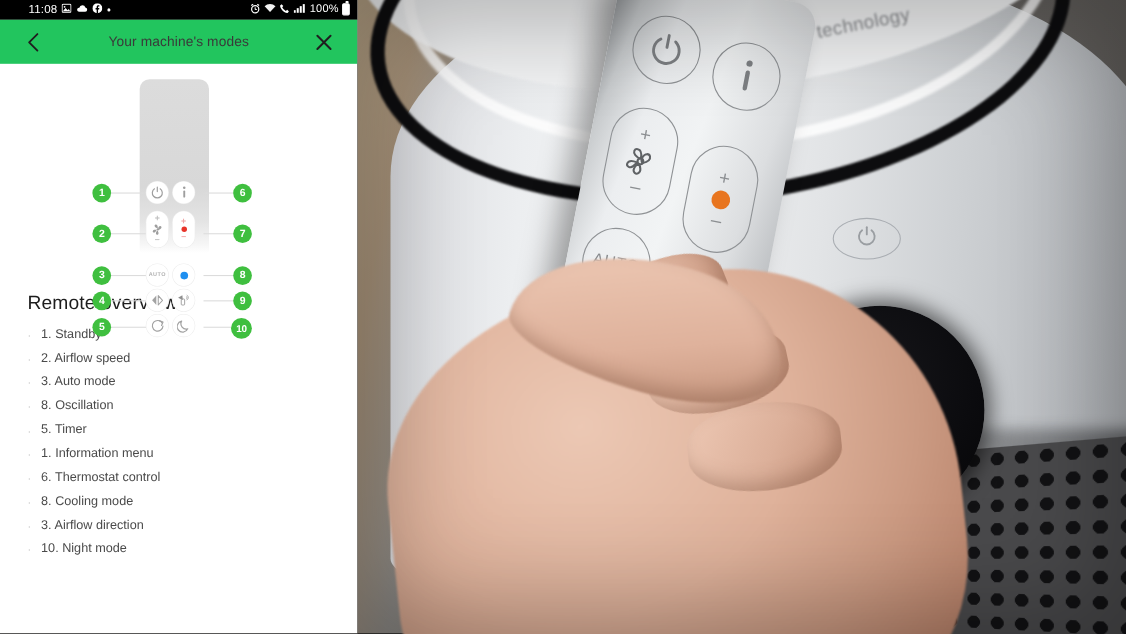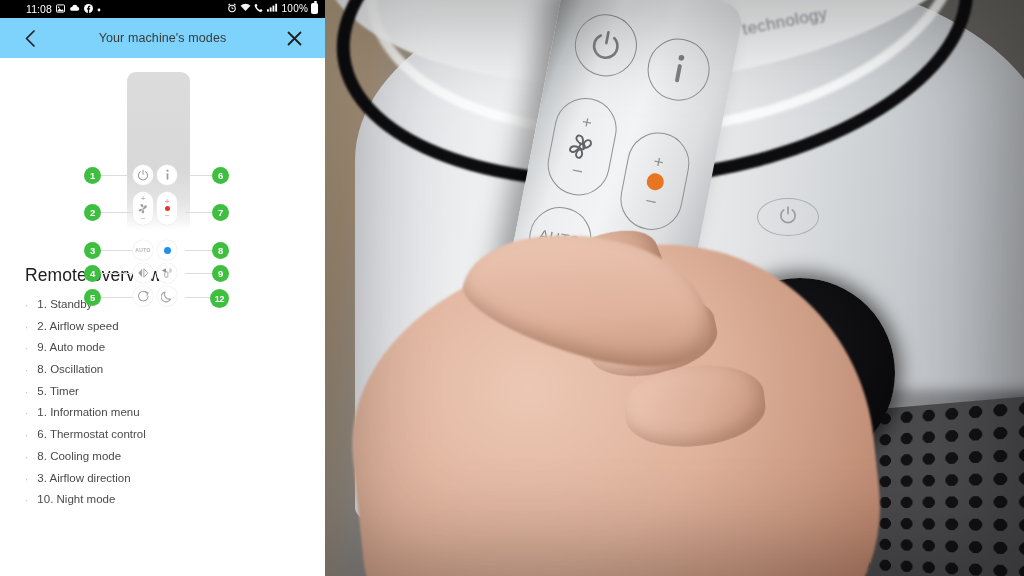--- a/index.html
+++ b/index.html
@@ -22,21 +22,21 @@
   .sb-ico { display:inline-block; line-height:1; }
   .sb-pct { font-size:10px; margin-left:1px; }
   .batt {
     width:7px; height:11px; border:1.2px solid #fff; border-radius:1.5px;
     position:relative; background:#fff;
   }
   .batt:before{ content:""; position:absolute; top:-2.6px; left:1.6px; width:3px; height:1.6px; background:#fff; border-radius:1px;}
 
   .appbar {
     height:40px; display:flex; align-items:center; justify-content:space-between;
-    padding:3px 18px; background:#7dd3fc;
+    padding:3px 18px; background:#22c55e;
   }
   .appbar-title { font-size:12.5px; color:#3a3a3a; letter-spacing:.1px; }
   .icon-btn { width:24px; height:24px; display:flex; align-items:center; justify-content:center; color:#222; }
 
   
   .diagram { position:relative; height:185px; margin-top:4px; }
   .remote-body {
     position:absolute; left:127px; top:10px; width:63px; height:158px;
     background:linear-gradient(180deg,#dcdcdc 0%,#d8d8d8 62%,#e4e4e4 82%,#f6f6f6 95%,#ffffff 100%);
     border-radius:9px 9px 3px 3px;
@@ -328,37 +328,37 @@
 
       <div class="badge" style="left:84px; top:105px; background:#3fbf3f;">1</div>
       <div class="badge" style="left:84px; top:142px; background:#3fbf3f;">2</div>
       <div class="badge" style="left:84px; top:180px; background:#3fbf3f;">3</div>
       <div class="badge" style="left:84px; top:203px; background:#3fbf3f;">4</div>
       <div class="badge" style="left:84px; top:227px; background:#3fbf3f;">5</div>
       <div class="badge" style="left:212px; top:105px; background:#3fbf3f;">6</div>
       <div class="badge" style="left:212px; top:142px; background:#3fbf3f;">7</div>
       <div class="badge" style="left:212px; top:180px; background:#3fbf3f;">8</div>
       <div class="badge" style="left:212px; top:203px; background:#3fbf3f;">9</div>
-      <div class="badge" style="left:210px; top:227px; background:#3fbf3f; width:19px; height:19px; font-size:9px;">12</div>
+      <div class="badge" style="left:210px; top:227px; background:#3fbf3f; width:19px; height:19px; font-size:9px;">10</div>
     </div>
 
     <div class="content">
       <div class="h2">Remote overview</div>
       <div class="list">
         <div class="li">
             <span class="bl">·</span>
             <span>1. Standby</span>
           </div>
         <div class="li">
             <span class="bl">·</span>
             <span>2. Airflow speed</span>
           </div>
         <div class="li">
             <span class="bl">·</span>
-            <span>9. Auto mode</span>
+            <span>3. Auto mode</span>
           </div>
         <div class="li">
             <span class="bl">·</span>
             <span>8. Oscillation</span>
           </div>
         <div class="li">
             <span class="bl">·</span>
             <span>5. Timer</span>
           </div>
         <div class="li">

